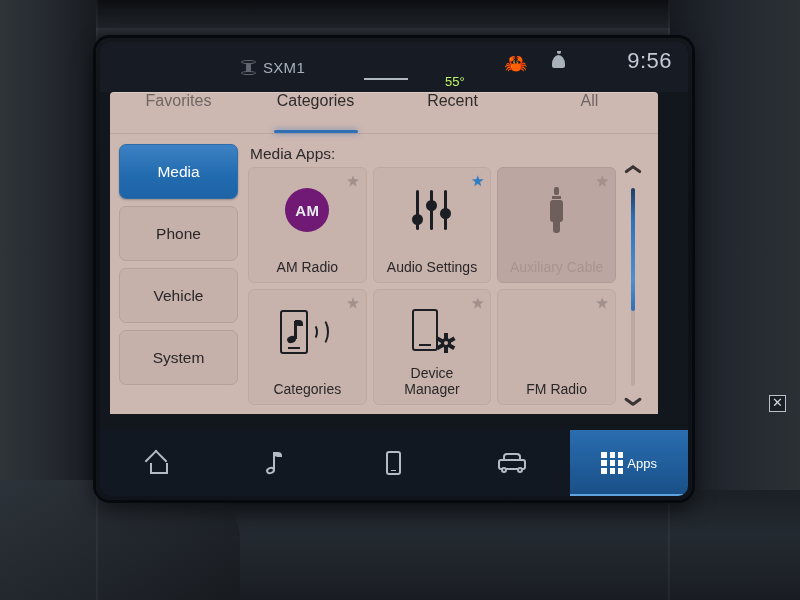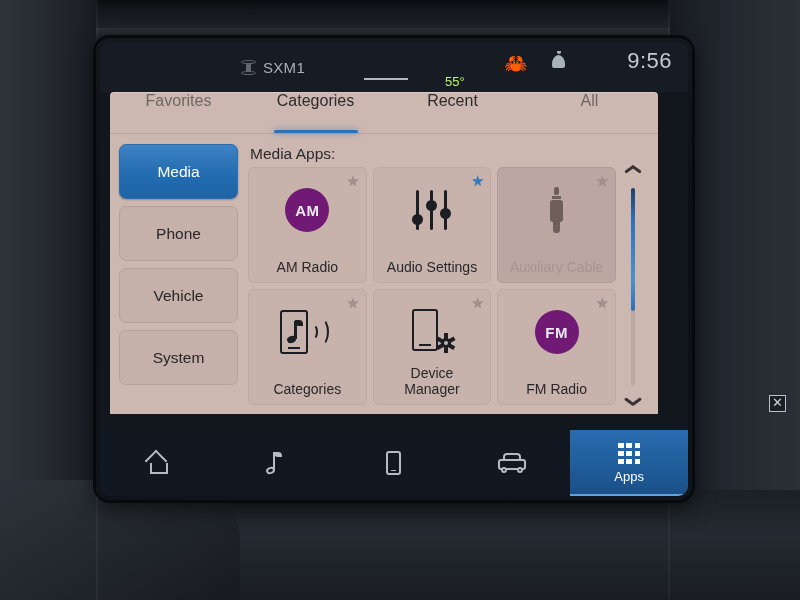--- a/index.html
+++ b/index.html
@@ -244,21 +244,21 @@
     background: linear-gradient(180deg, #1d3f66 0%, #2f6fb5 25%, #4f8fd0 75%, #2f6fb5 100%);
     border-radius: 2px;
   }
 
   
   #bottom-nav {
     position: absolute; left: 0; bottom: 0; width: 100%; height: 66px;
     background: #121821; display: flex; align-items: stretch;
   }
   .nav-item {
-    flex: 1; display: flex; flex-direction: column;
+    flex: 1; display: flex; flex-direction: row;
     align-items: center; justify-content: center; gap: 4px;
     color: #b3bcc6;
   }
   .nav-item.active {
     background: linear-gradient(180deg, #2a6db0 0%, #1f5b98 60%, #1a4f86 100%);
     color: #ffffff;
     box-shadow: inset 0 -2px 0 #5fa2dd;
   }
   .nav-label { font-size: 13px; }
 
@@ -439,23 +439,20 @@
                     </div>
                   </div>
                   <div class="lbl">
                     <span>Device</span><br>
                     <span>Manager</span>
                   </div>
                 </div>
 
                 <div class="tile">
                   <span class="star">★</span>
-                  <div class="ico">
-                    <div class="circ-badge">FM</div>
-                  </div>
                   <div class="lbl">FM Radio</div>
                 </div>
 
               </div>
 
               <div id="scroll">
                 <span class="chev up"></span>
                 <span class="track">
                   <span class="thumb" style="height: 62%;"></span>
                 </span>

